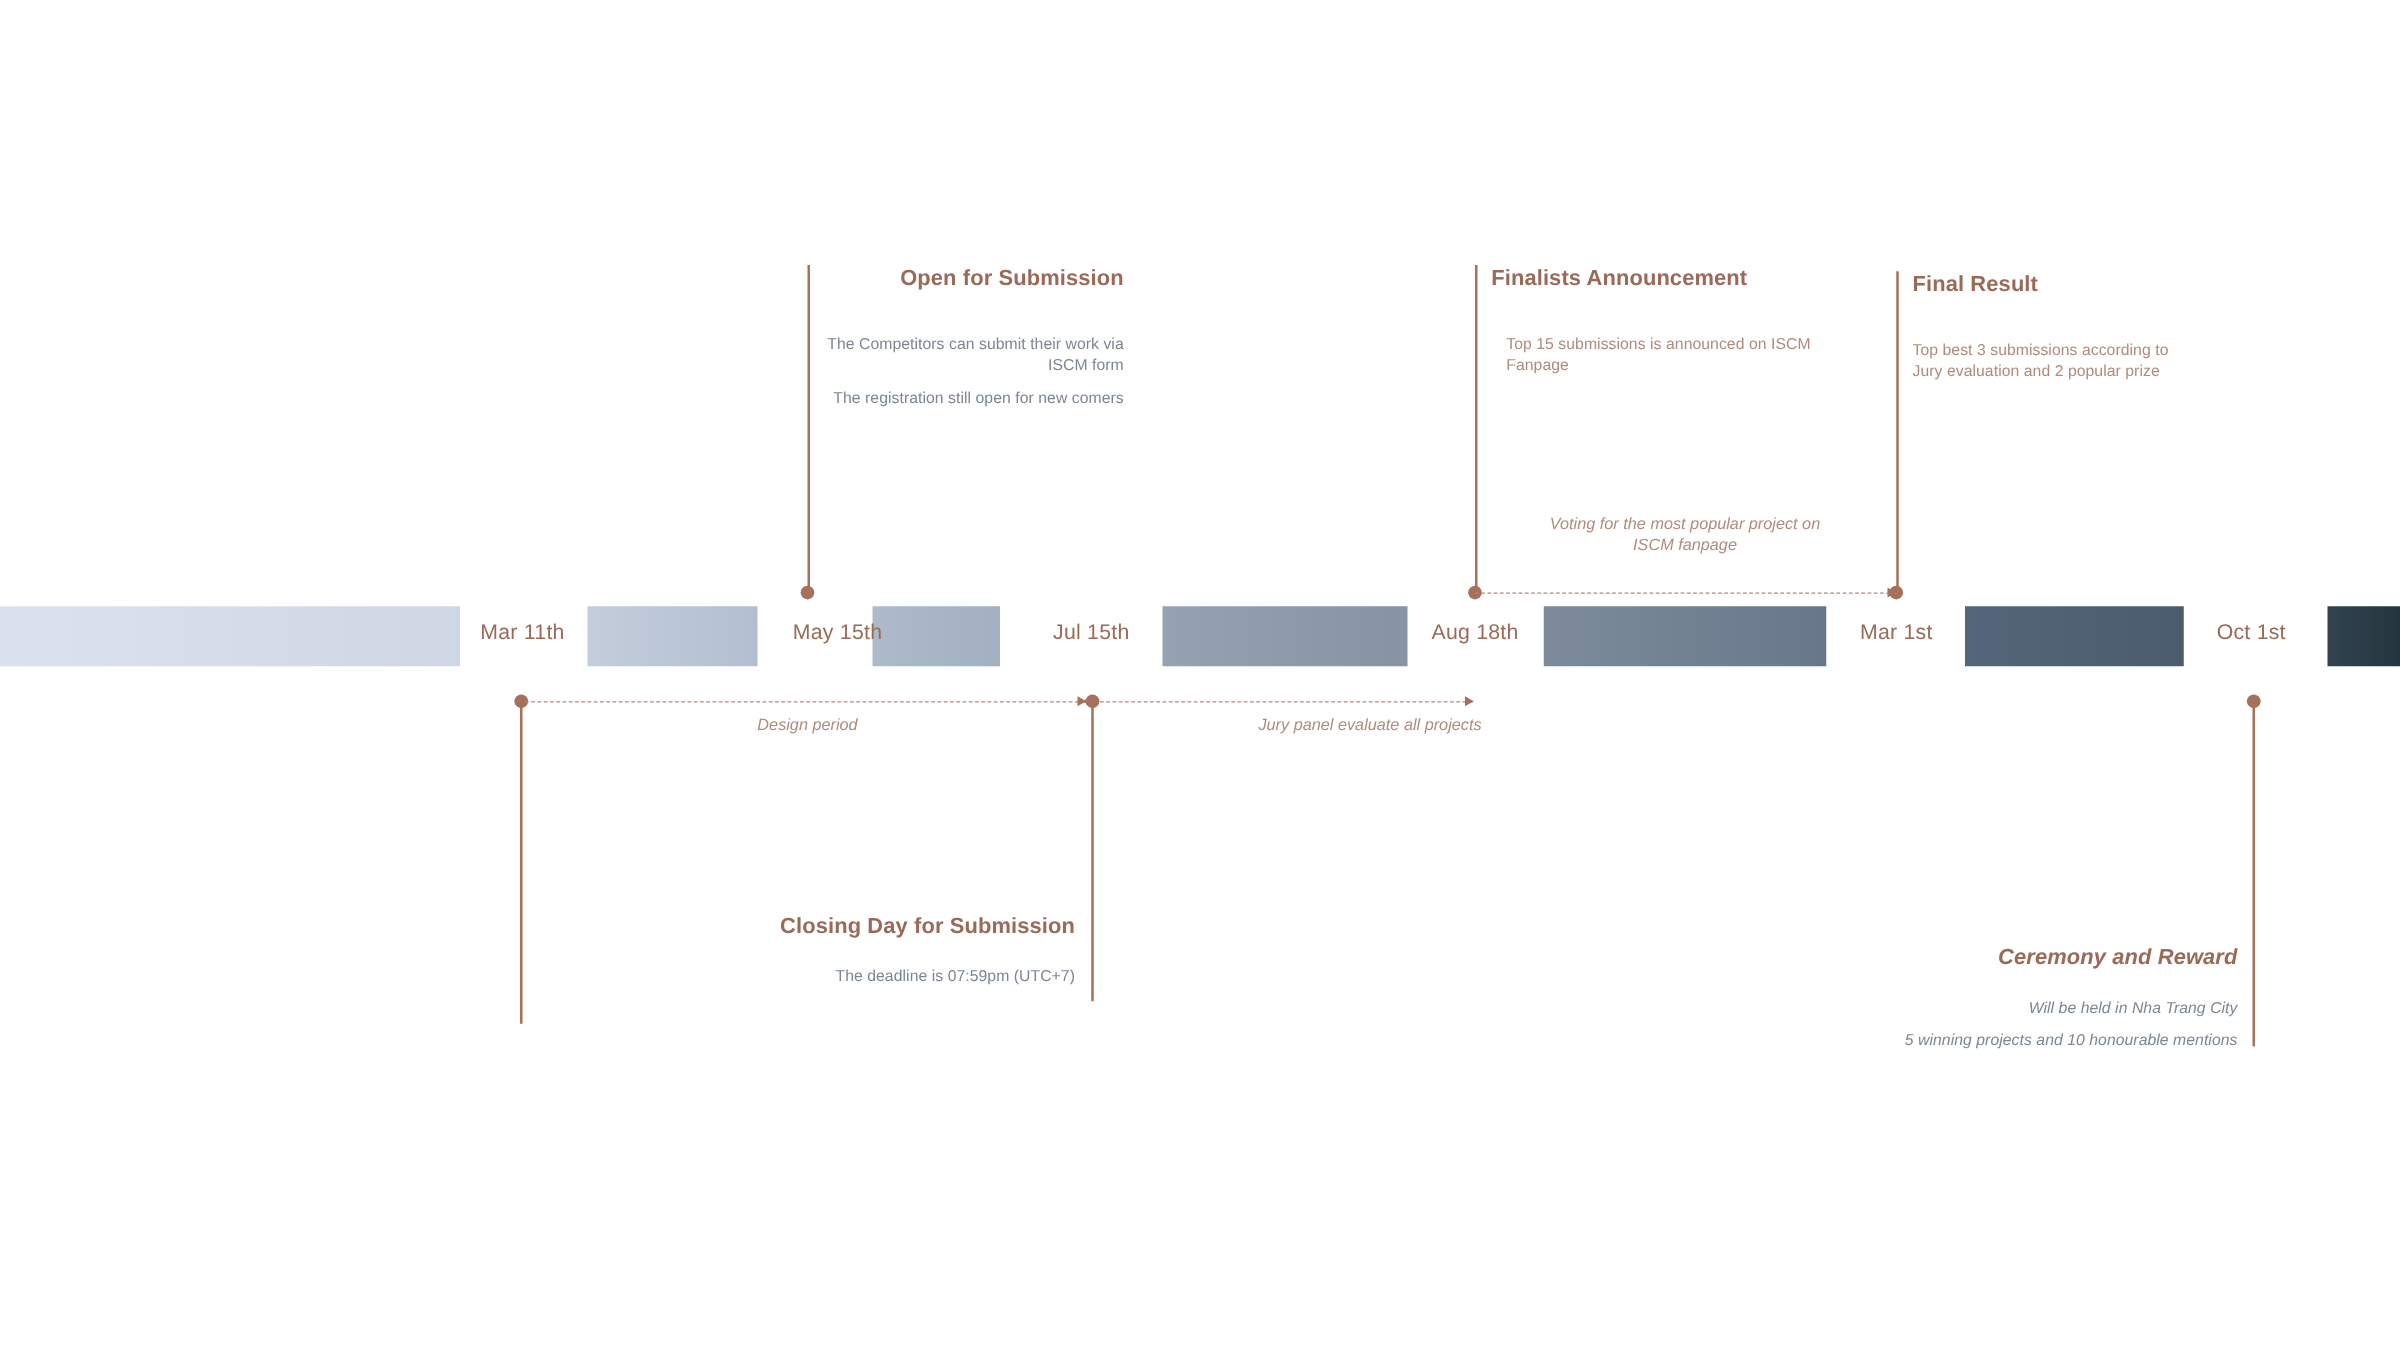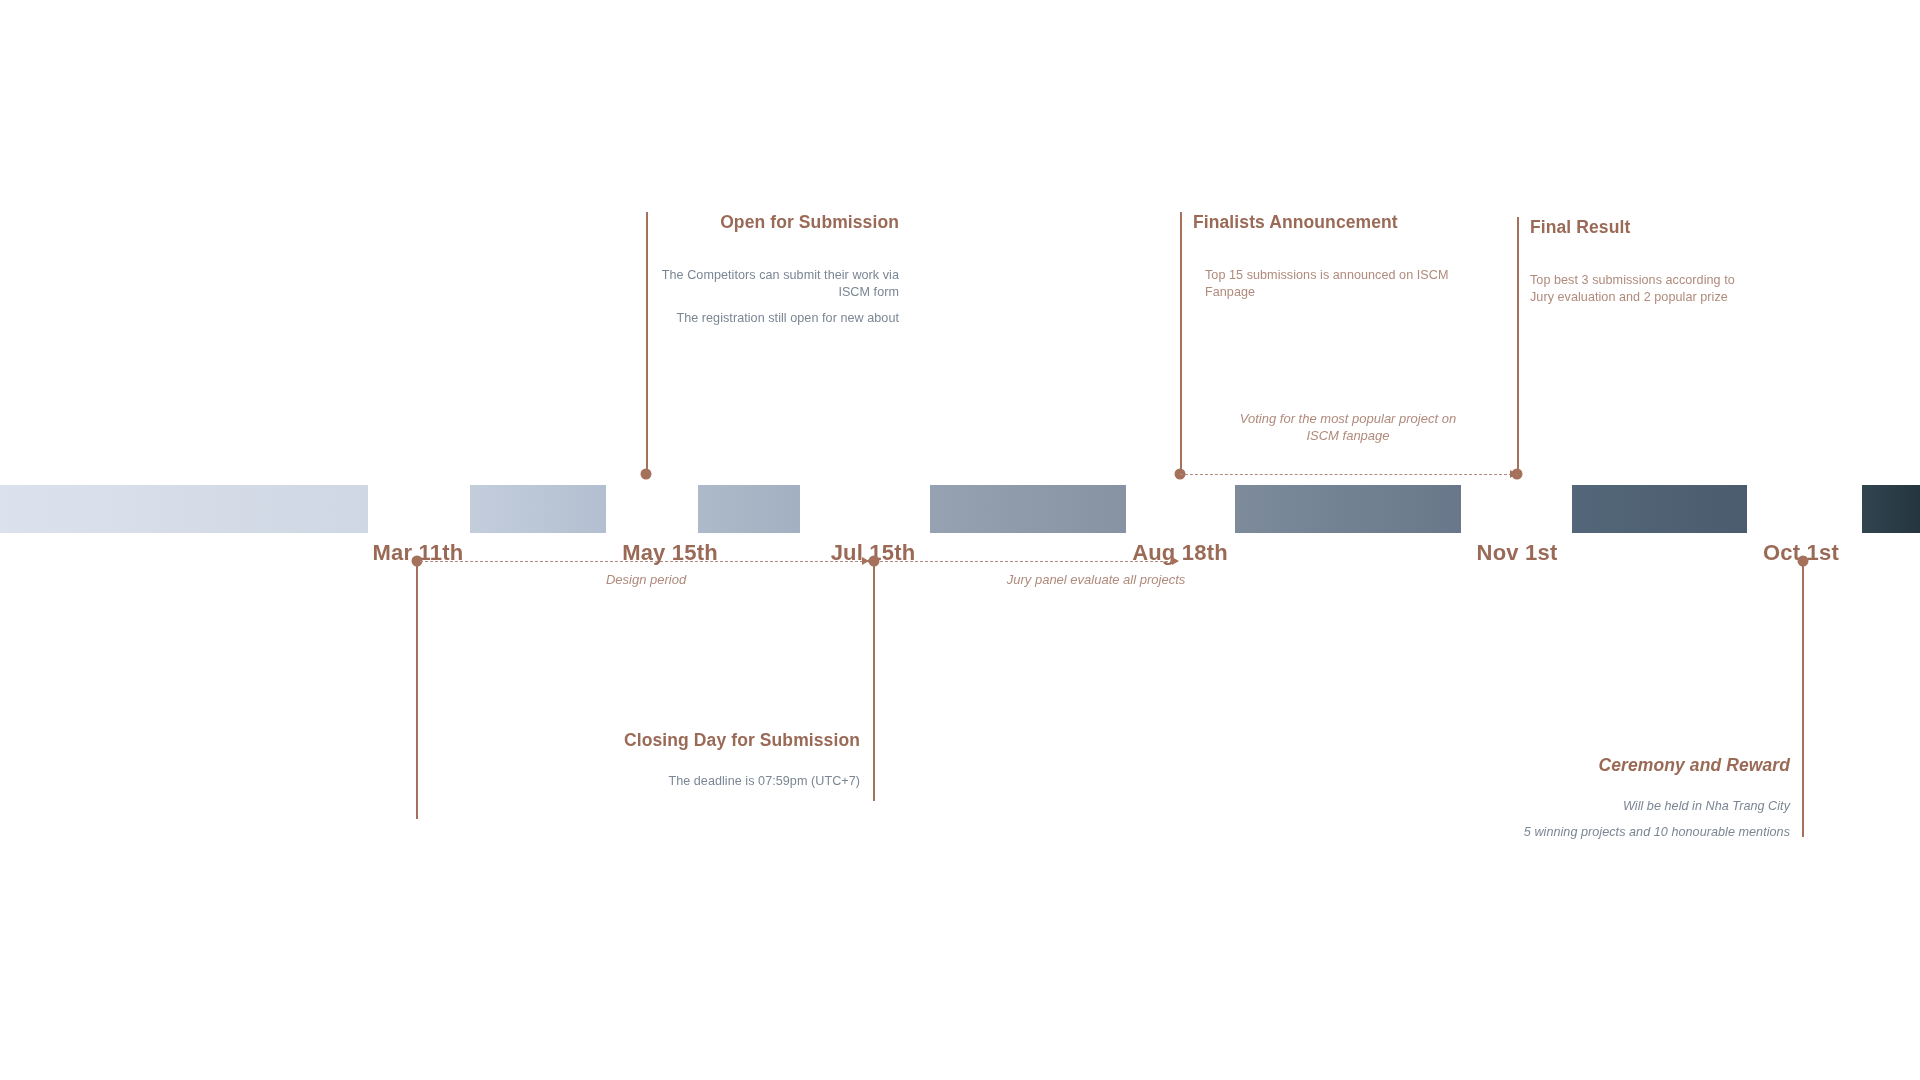--- a/index.html
+++ b/index.html
@@ -28,26 +28,25 @@
     position: absolute;
     top: 0;
     height: 48px;
   }
 
   
   .date-label {
     position: absolute;
     top: 496px;
     color: #9a6a57;
-    font-size: 22px;
-    font-weight: 700;
+    font-size: 17px;
+    font-weight: 400;
     letter-spacing: 0.2px;
     white-space: nowrap;
     transform: translateX(-50%);
-    margin-top: 44px;
   }
 
   
   .stem {
     position: absolute;
     width: 1.6px;
     background: #a5715b;
   }
   .dot {
     position: absolute;
@@ -139,30 +138,30 @@
     <div class="band-seg" style="left: 930px; width: 196px; background: linear-gradient(to right, rgb(150, 162, 177), rgb(135, 147, 163));"></div>
     <div class="band-seg" style="left: 1235px; width: 226px; background: linear-gradient(to right, rgb(125, 139, 155), rgb(104, 120, 138));"></div>
     <div class="band-seg" style="left: 1572px; width: 175px; background: linear-gradient(to right, rgb(84, 103, 122), rgb(74, 92, 109));"></div>
     <div class="band-seg" style="left: 1862px; width: 58px; background: linear-gradient(to right, rgb(49, 68, 79), rgb(37, 53, 63));"></div>
   </div>
 
 <div class="date-label" style="left:418px">Mar 11th</div>
 <div class="date-label" style="left:670px">May 15th</div>
 <div class="date-label" style="left:873px">Jul 15th</div>
 <div class="date-label" style="left:1180px">Aug 18th</div>
-<div class="date-label" style="left:1517px">Nov 1st</div>
+<div class="date-label" style="left:1517px">Mar 1st</div>
 <div class="date-label" style="left:1801px">Oct 1st</div>
 
 <div class="card-rule" style="left:646px; top:212px; height:262px;"></div>
 <div class="dot" style="left:646px; top:474px;"></div>
 <div class="card align-left" style="left:659px; top:212px; width:240px;text-align:right;">
   <div class="card-title">Open for Submission</div>
   <div class="card-body">
     <p class="card-line">The Competitors can submit their work via ISCM form</p>
-    <p class="card-line">The registration still open for new about</p>
+    <p class="card-line">The registration still open for new comers</p>
   </div>
 </div>
 
 <div class="card-rule" style="left:1180px; top:212px; height:262px;"></div>
 <div class="dot" style="left:1180px; top:474px;"></div>
 <div class="card align-left" style="left:1193px; top:212px; width:300px;">
   <div class="card-title">Finalists Announcement</div>
   <div class="card-body" style="margin-top:34px; padding-left:12px;">
     <p class="card-line brownish">Top 15 submissions is announced on ISCM Fanpage</p>
   </div>

